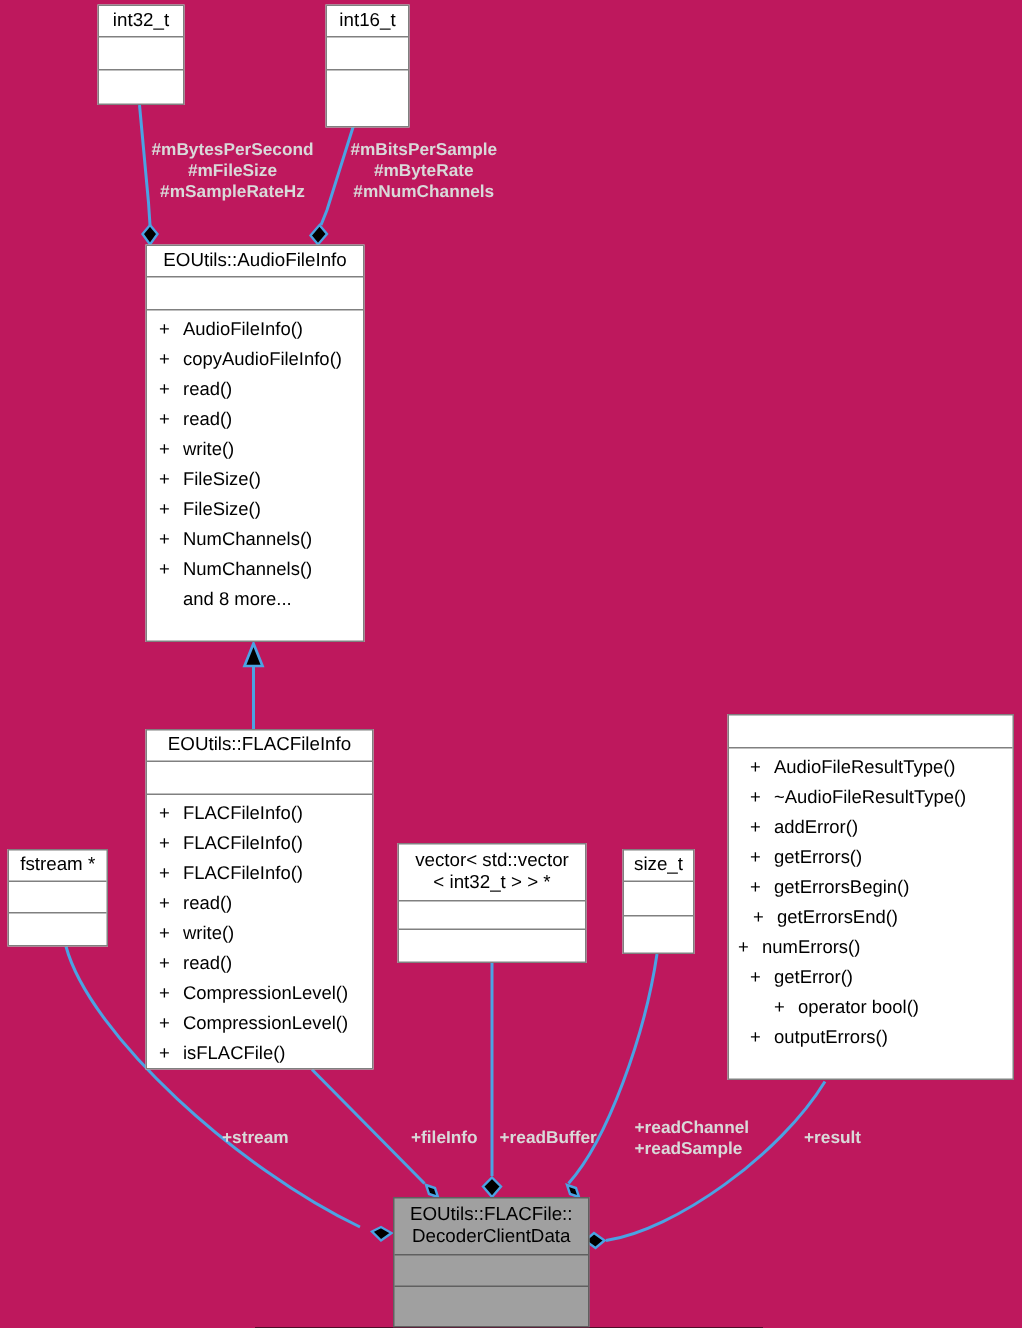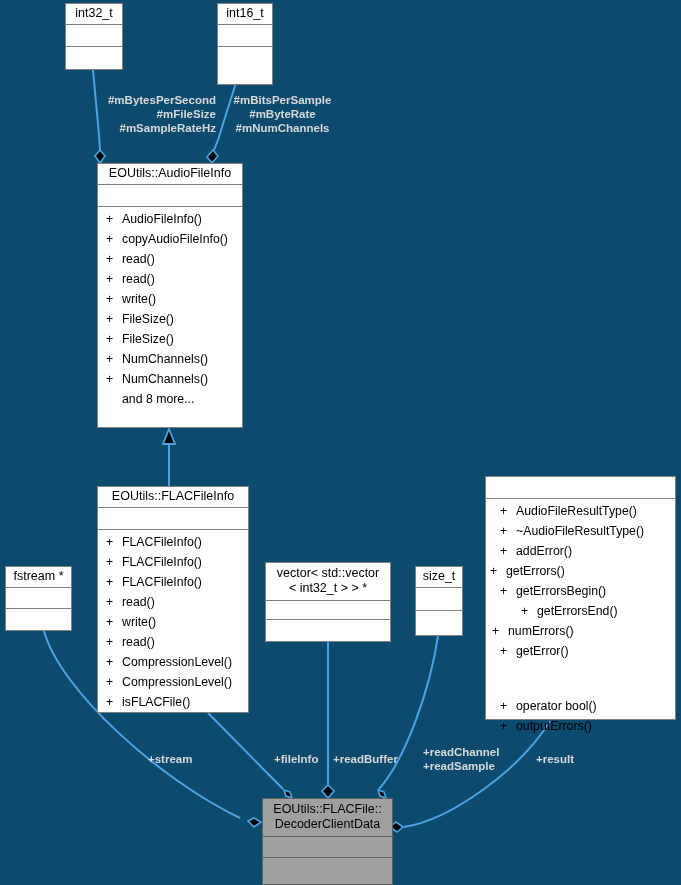--- a/index.html
+++ b/index.html
@@ -4,21 +4,21 @@
 <style>
   html,body{margin:0;padding:0;background:#000;}
   body{
     font-family:"Liberation Sans", sans-serif;
     -webkit-font-smoothing:antialiased;
   }
   #diagram{
     position:relative;
     width:681px;
     height:885px;
-    background:#0c4a6e;
+    background:#be185d;
     overflow:hidden;
   }
   svg.edges{
     position:absolute;
     left:0; top:0;
     width:681px; height:885px;
     pointer-events:none;
   }
   .uml-node{
     position:absolute;
@@ -168,26 +168,26 @@
       <div class="member"><span class="vis">+</span><span>isFLACFile()</span></div>
     </div>
   </div>
 
   <div class="uml-node" style="left:485px; top:476px; width:191px; height:244px;">
     <div class="node-attrs" style="height:22px;"></div>
     <div class="node-ops">
       <div class="member" style="padding-left:14px;"><span class="vis">+</span><span>AudioFileResultType()</span></div>
       <div class="member" style="padding-left:14px;"><span class="vis">+</span><span>~AudioFileResultType()</span></div>
       <div class="member" style="padding-left:14px;"><span class="vis">+</span><span>addError()</span></div>
-      <div class="member" style="padding-left:4px;"><span class="vis">+</span><span>getErrors()</span></div>
+      <div class="member" style="padding-left:14px;"><span class="vis">+</span><span>getErrors()</span></div>
       <div class="member" style="padding-left:14px;"><span class="vis">+</span><span>getErrorsBegin()</span></div>
-      <div class="member" style="padding-left:6px;margin-left:29px;"><span class="vis">+</span><span>getErrorsEnd()</span></div>
+      <div class="member" style="padding-left:16px;"><span class="vis">+</span><span>getErrorsEnd()</span></div>
       <div class="member" style="padding-left:6px;"><span class="vis">+</span><span>numErrors()</span></div>
       <div class="member" style="padding-left:14px;"><span class="vis">+</span><span>getError()</span></div>
-      <div class="member" style="padding-left:14px;margin-top:35px;"><span class="vis">+</span><span>operator bool()</span></div>
+      <div class="member" style="padding-left:30px;"><span class="vis">+</span><span>operator bool()</span></div>
       <div class="member" style="padding-left:14px;"><span class="vis">+</span><span>outputErrors()</span></div>
     </div>
   </div>
 
   <div class="uml-node" style="left:5px; top:566px; width:67px; height:65px;">
     <div class="node-title">fstream *</div>
     <div class="node-attrs" style="height:21px;"></div>
     <div class="node-ops empty"></div>
   </div>
 
@@ -208,21 +208,21 @@
 
   <div class="uml-node highlight" style="left:262px; top:798px; width:131px; height:87px;">
     <div class="node-title wrap" style="border-bottom:1px solid #606060; padding:3px 4px 4px 4px;">
       <div>EOUtils::FLACFile::</div>
       <div>DecoderClientData</div>
     </div>
     <div class="node-attrs" style="height:21px; border-bottom:1px solid #606060;"></div>
     <div class="node-ops empty"></div>
   </div>
 
-  <div class="edge-label center" style="left:94px; top:93px; width:122px;text-align:right;">
+  <div class="edge-label center" style="left:94px; top:93px; width:122px;">
     <div>#mBytesPerSecond</div>
     <div>#mFileSize</div>
     <div>#mSampleRateHz</div>
   </div>
 
   <div class="edge-label center" style="left:226px; top:93px; width:113px;">
     <div>#mBitsPerSample</div>
     <div>#mByteRate</div>
     <div>#mNumChannels</div>
   </div>

